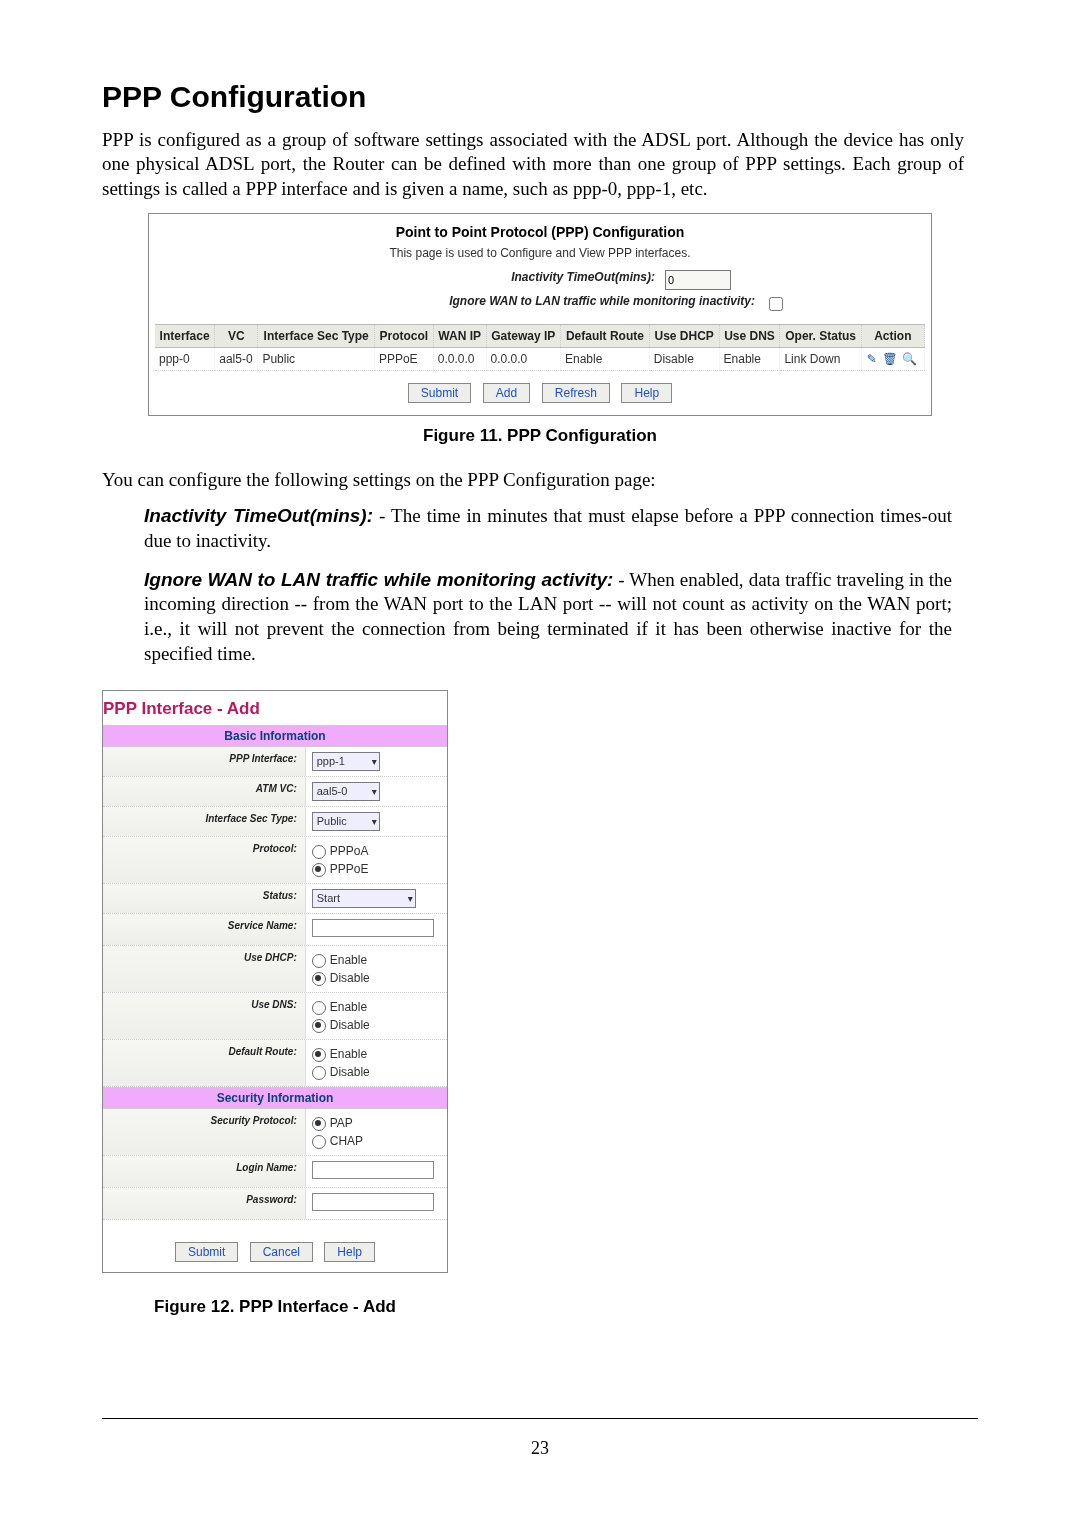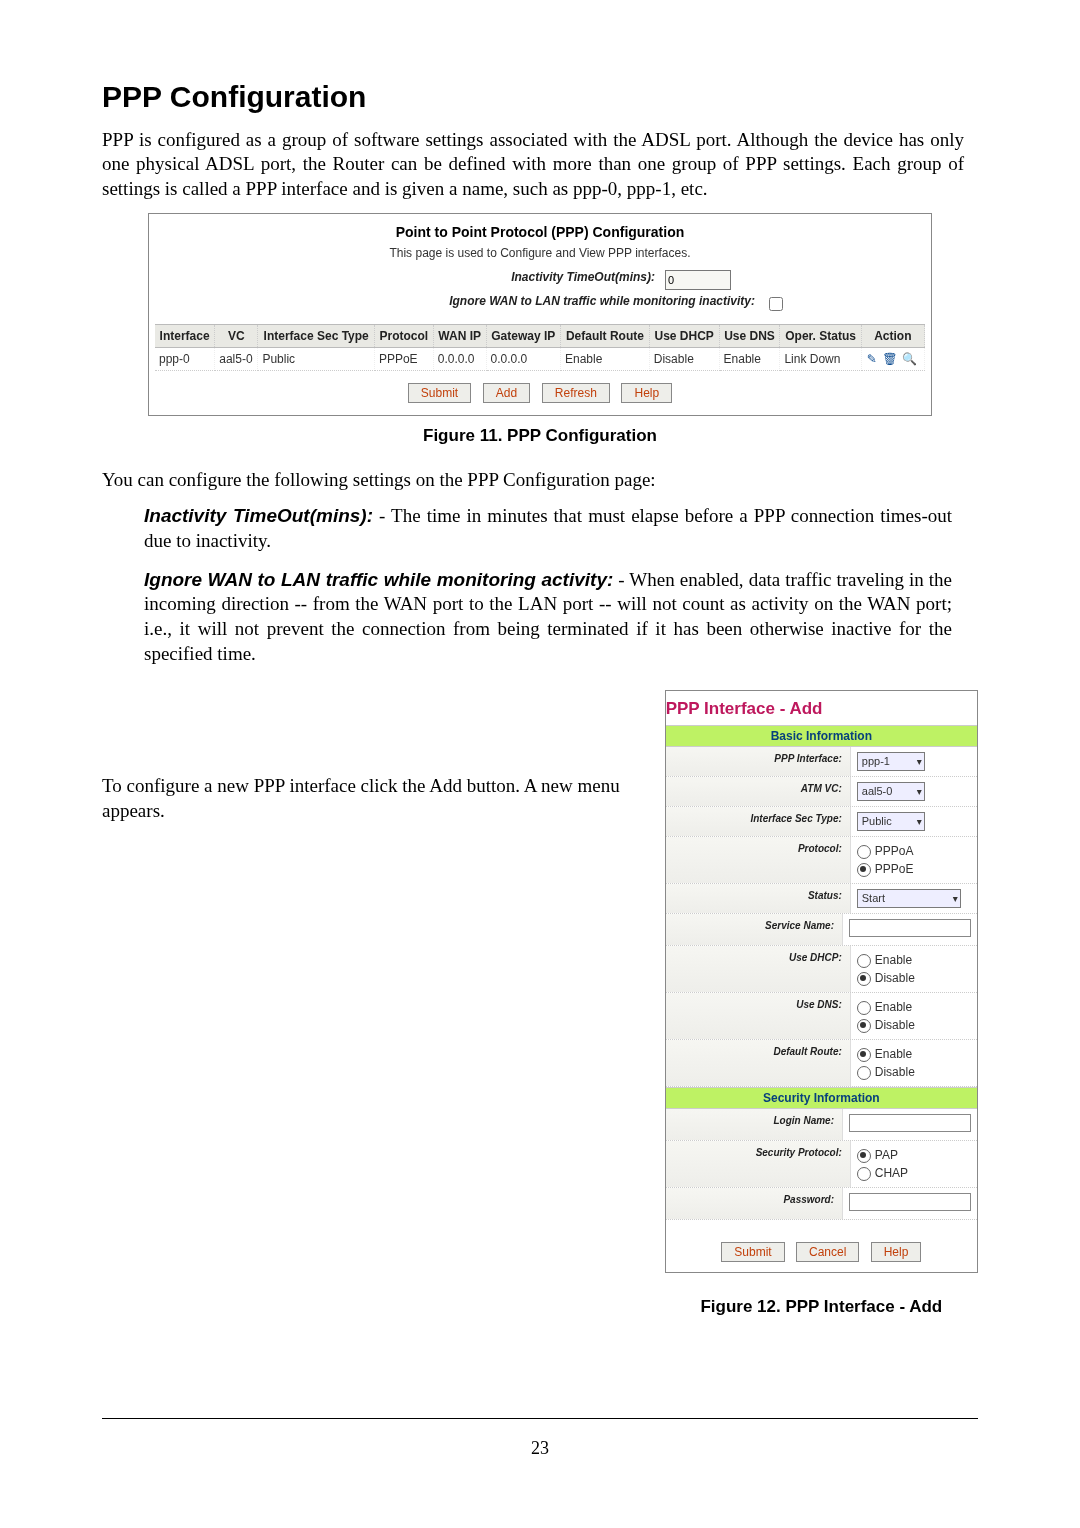--- a/index.html
+++ b/index.html
@@ -103,21 +103,21 @@
   }
   .link { color: #083a8c; }
   .btnrow { text-align: center; margin-top: 12px; }
   .btn {
     display: inline-block;
     border: 1px solid #888;
     background: #eeeeea;
     font: 12px Verdana, sans-serif;
     padding: 2px 12px;
     margin: 0 4px;
-    color: #c2410c;
+    color: #1d4ed8;
   }
   .caption {
     font-family: Arial, Helvetica, sans-serif;
     font-weight: bold;
     font-size: 17px;
     text-align: center;
     margin: 10px 0 22px 0;
   }
   .indent-block { margin: 0 26px 14px 42px; text-align: justify; line-height: 1.3; }
   .indent-block .lead { font-family: Arial, Helvetica, sans-serif; font-weight: bold; font-style: italic; }
@@ -130,21 +130,21 @@
   .two-col .left { flex: 1 1 auto; padding-top: 84px; }
   .two-col .right { width: 346px; }
   .addbox {
     border: 1px solid #888;
     font-family: Verdana, Arial, sans-serif;
     font-size: 12px;
     color: #333;
   }
   .addbox .top { text-align: left; font-weight: bold; color: #be185d; padding: 8px 0 6px 0; font-size: 17px;}
   .addbox .section {
-    background: #bef264;
+    background: #f0abfc;
     text-align: center;
     font-weight: bold;
     font-size: 12px;
     color: #07407c;
     border-top: 1px solid #ccc;
     border-bottom: 1px solid #ccc;
     padding: 3px 0;
   }
   .addrow {
     display: flex;
@@ -273,23 +273,20 @@
 
   <div class="indent-block">
     <span class="lead">Inactivity TimeOut(mins):</span><span> - The time in minutes that must elapse before a PPP connection times-out due to inactivity.</span>
   </div>
 
   <div class="indent-block">
     <span class="lead">Ignore WAN to LAN traffic while monitoring activity:</span><span> - When enabled, data traffic traveling in the incoming direction -- from the WAN port to the LAN port -- will not count as activity on the WAN port; i.e., it will not prevent the connection from being terminated if it has been otherwise inactive for the specified time.</span>
   </div>
 
   <div class="two-col">
-    <div class="left">
-      <p class="body" style="text-align:left;">To configure a new PPP interface click the Add button. A new menu appears.</p>
-    </div>
     <div class="right">
       <div class="addbox">
         <div class="top">PPP Interface - Add</div>
         <div class="section">Basic Information</div>
 
         <div class="addrow">
             <div class="k">PPP Interface:</div>
           <div class="v"><span class="sel">ppp-1</span></div>
           </div>
 
@@ -341,30 +338,30 @@
             <div class="k">Default Route:</div>
           <div class="v optline">
             <div><span class="radio on"></span><span>Enable</span></div>
             <div><span class="radio"></span><span>Disable</span></div>
           </div>
           </div>
 
         <div class="section">Security Information</div>
 
         <div class="addrow">
+            <div class="k">Security Protocol:</div>
+          <div class="v optline">
+            <div><span class="radio on"></span><span>PAP</span></div>
+            <div><span class="radio"></span><span>CHAP</span></div>
+          </div>
+          </div>
+
+        <div class="addrow">
             <div class="k">Login Name:</div>
           <div class="v"><span class="txt"></span></div>
-          </div>
-
-        <div class="addrow">
-            <div class="k">Security Protocol:</div>
-          <div class="v optline">
-            <div><span class="radio on"></span><span>PAP</span></div>
-            <div><span class="radio"></span><span>CHAP</span></div>
-          </div>
           </div>
 
         <div class="addrow">
             <div class="k">Password:</div>
           <div class="v"><span class="txt"></span></div>
           </div>
 
         <div class="btnrow" style="padding:10px 0;">
           <span class="btn">Submit</span>
           <span class="btn">Cancel</span>

